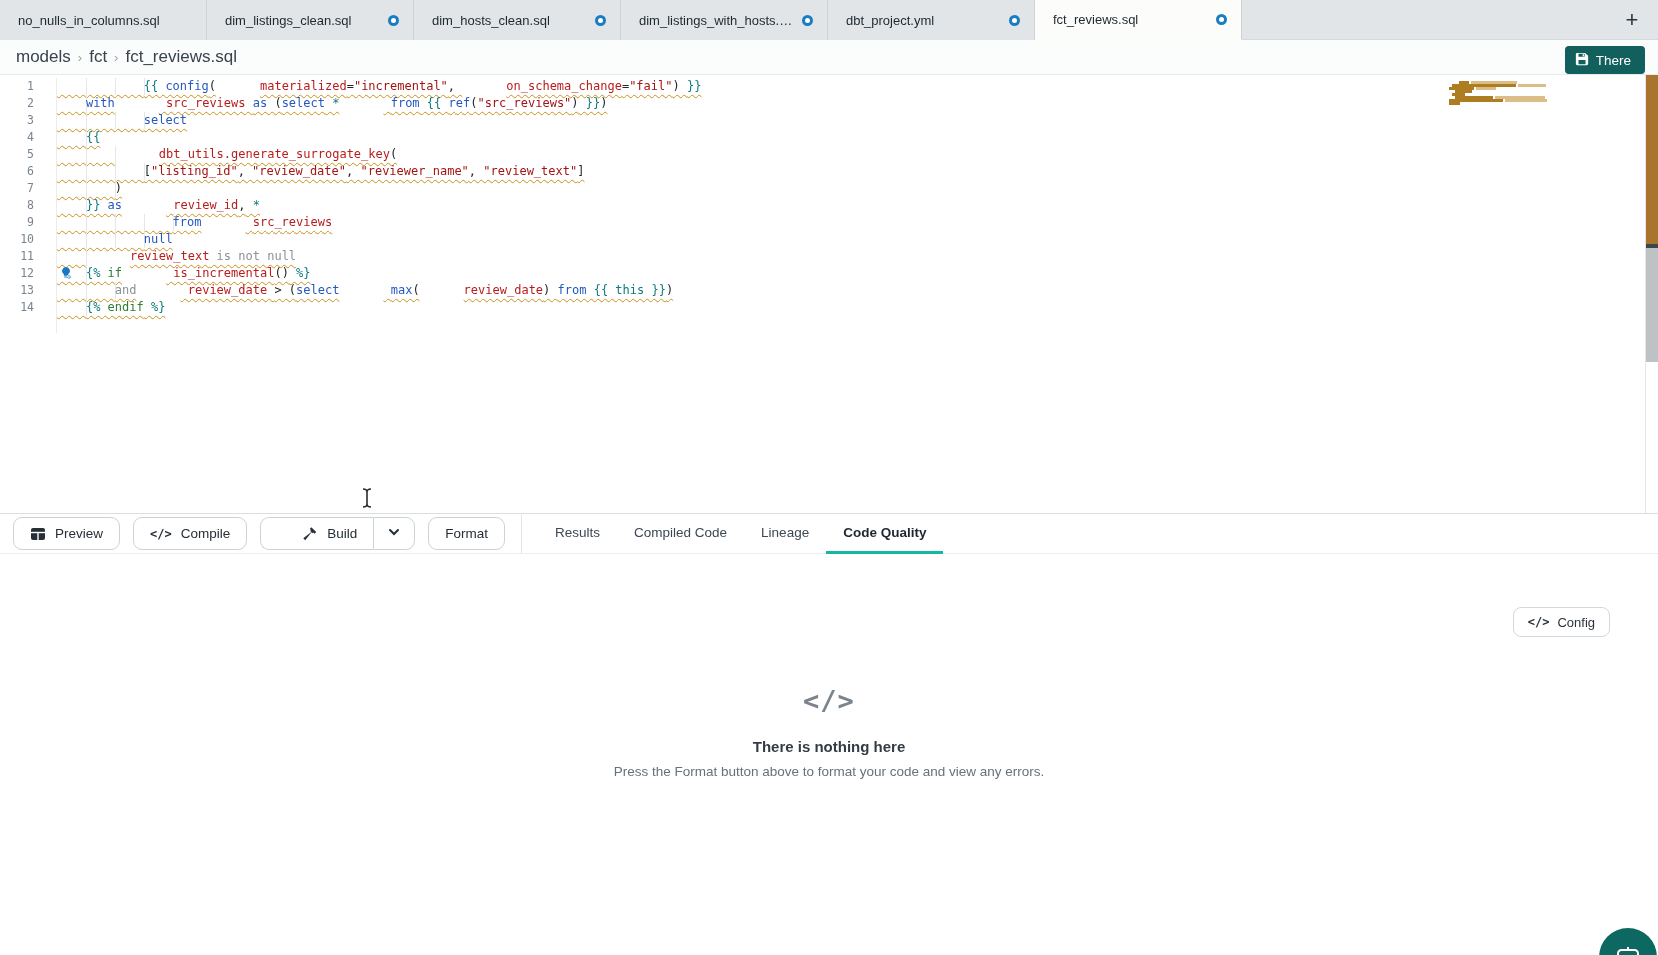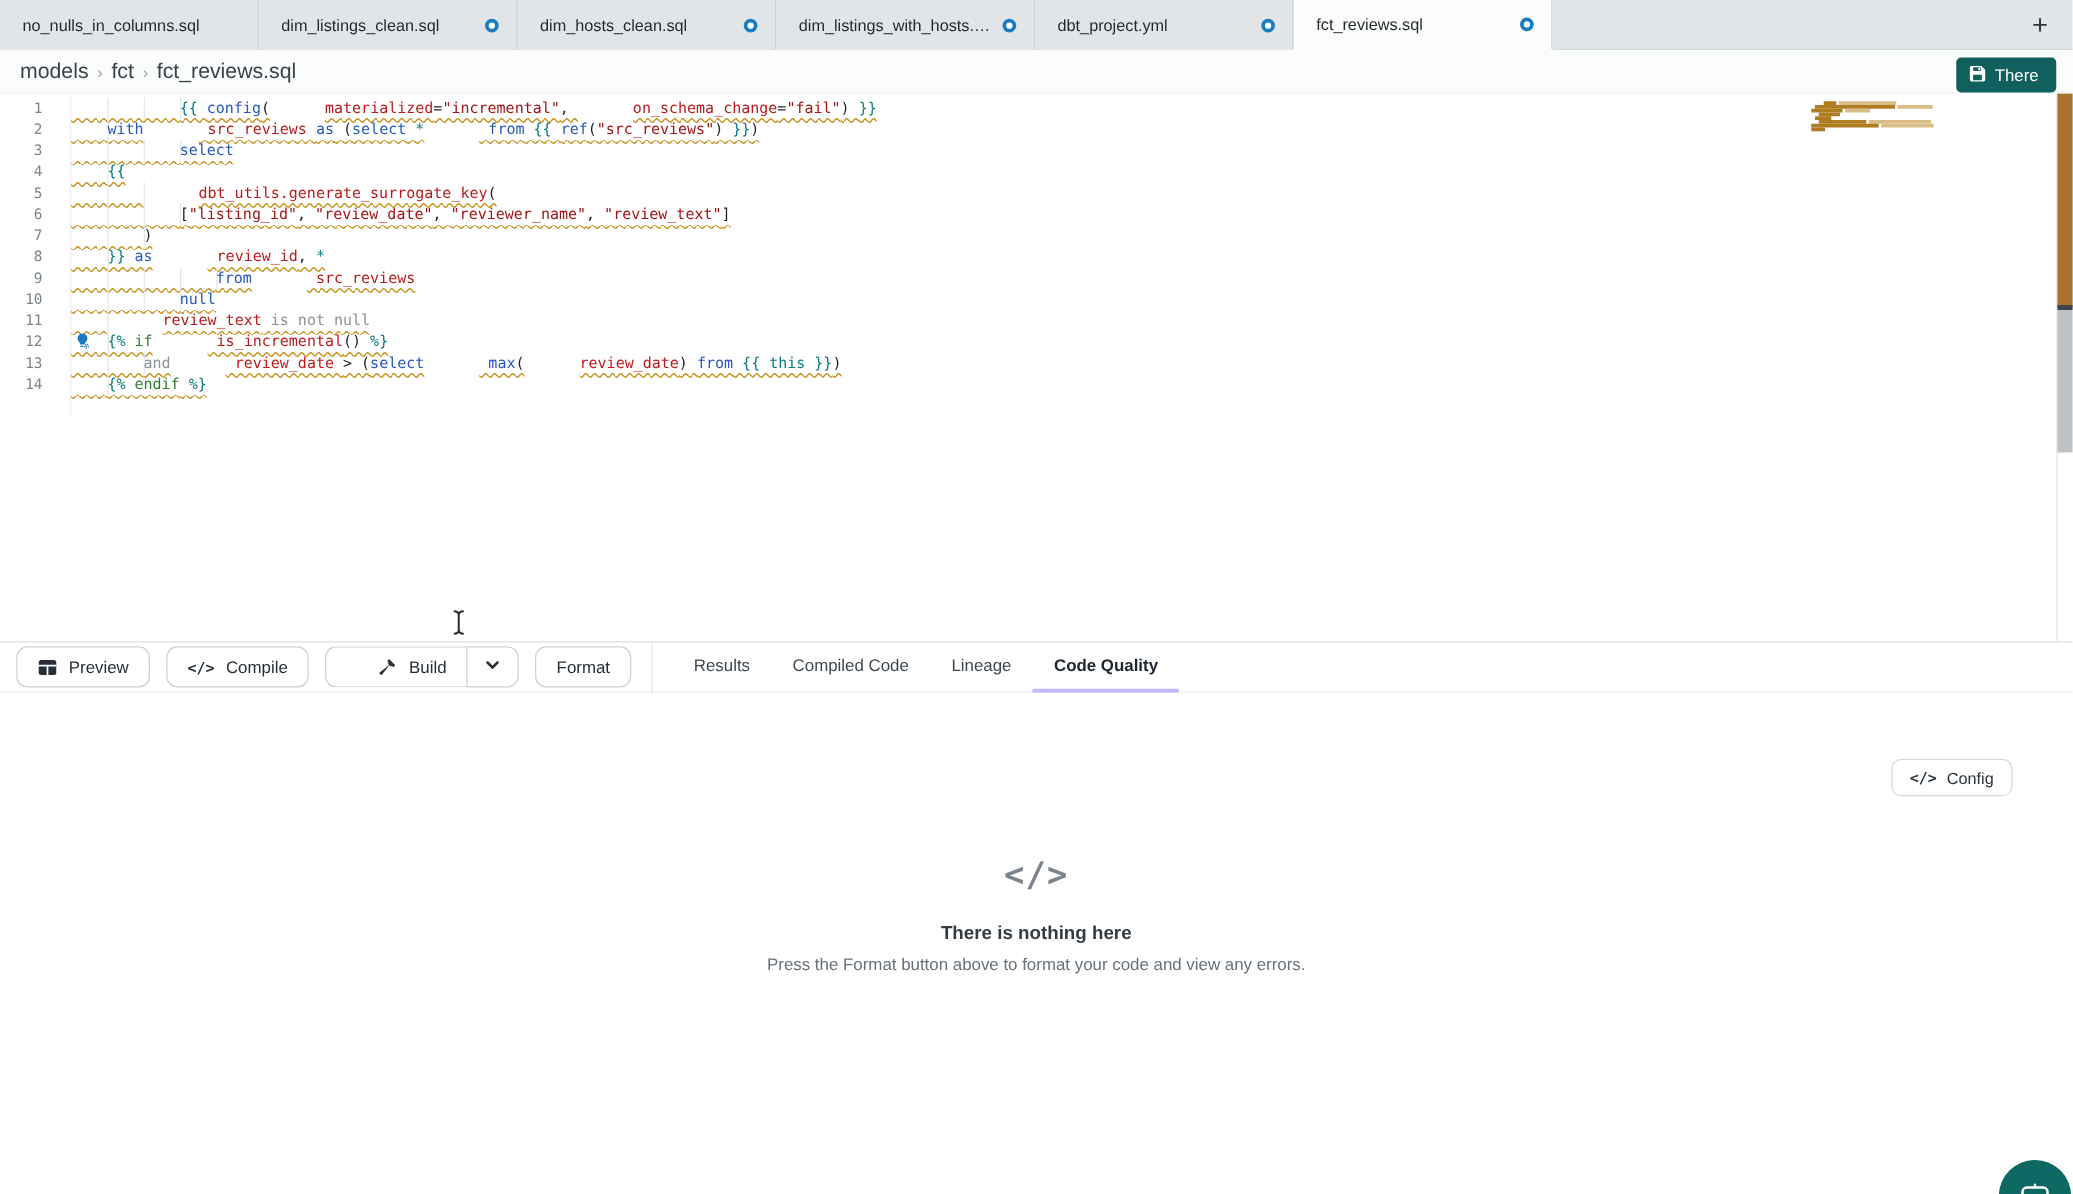--- a/index.html
+++ b/index.html
@@ -71,21 +71,21 @@
     font-size:13.5px; color:#262f37; cursor:pointer; font-family:inherit; }
   .tbtn .bicon { display:flex; align-items:center; }
   .splitwrap { display:flex; margin-left:13px; }
   .splitwrap .tbtn { margin-left:0; border-radius:9px 0 0 9px; border-right:none;padding-left:41px; }
   .split-caret { height:33px; width:42px; border:1px solid #ccd3d6; border-radius:0 9px 9px 0;
     background:#fff; display:flex; align-items:center; justify-content:center; cursor:pointer; }
   .tb-divider { width:1px; height:41px; background:#e3e6e8; margin-left:16px; }
   .ptabs { display:flex; height:41px; margin-left:16px; }
   .ptab { height:41px; display:flex; align-items:center; padding:0 17px; font-size:13.5px;
     color:#3c4751; cursor:pointer; border-bottom:3px solid transparent; }
-  .ptab.active { color:#1e272f; font-weight:bold; border-bottom:3px solid #c4b5fd; }
+  .ptab.active { color:#1e272f; font-weight:bold; border-bottom:3px solid #14b8a6; }
 
   
   .content { position:absolute; top:555px; left:0; width:1658px; height:400px; background:#fff; }
   .configbtn { position:absolute; right:48px; top:52px; height:30px; padding:0 14px;
     background:#fff; border:1px solid #d3d9dc; border-radius:8px; display:flex;
     align-items:center; gap:8px; font-size:13px; color:#2a333c; cursor:pointer; font-family:inherit; }
   .codeglyph { font-family:"DejaVu Sans Mono", monospace; font-weight:bold; }
   .empty { position:absolute; top:130px; left:0; width:1658px; text-align:center; }
   .empty-icon { font-size:27px; color:#7b838d; font-weight:bold; letter-spacing:1px; }
   .empty-title { margin-top:22px; font-size:15px; font-weight:bold; color:#333c45; }

